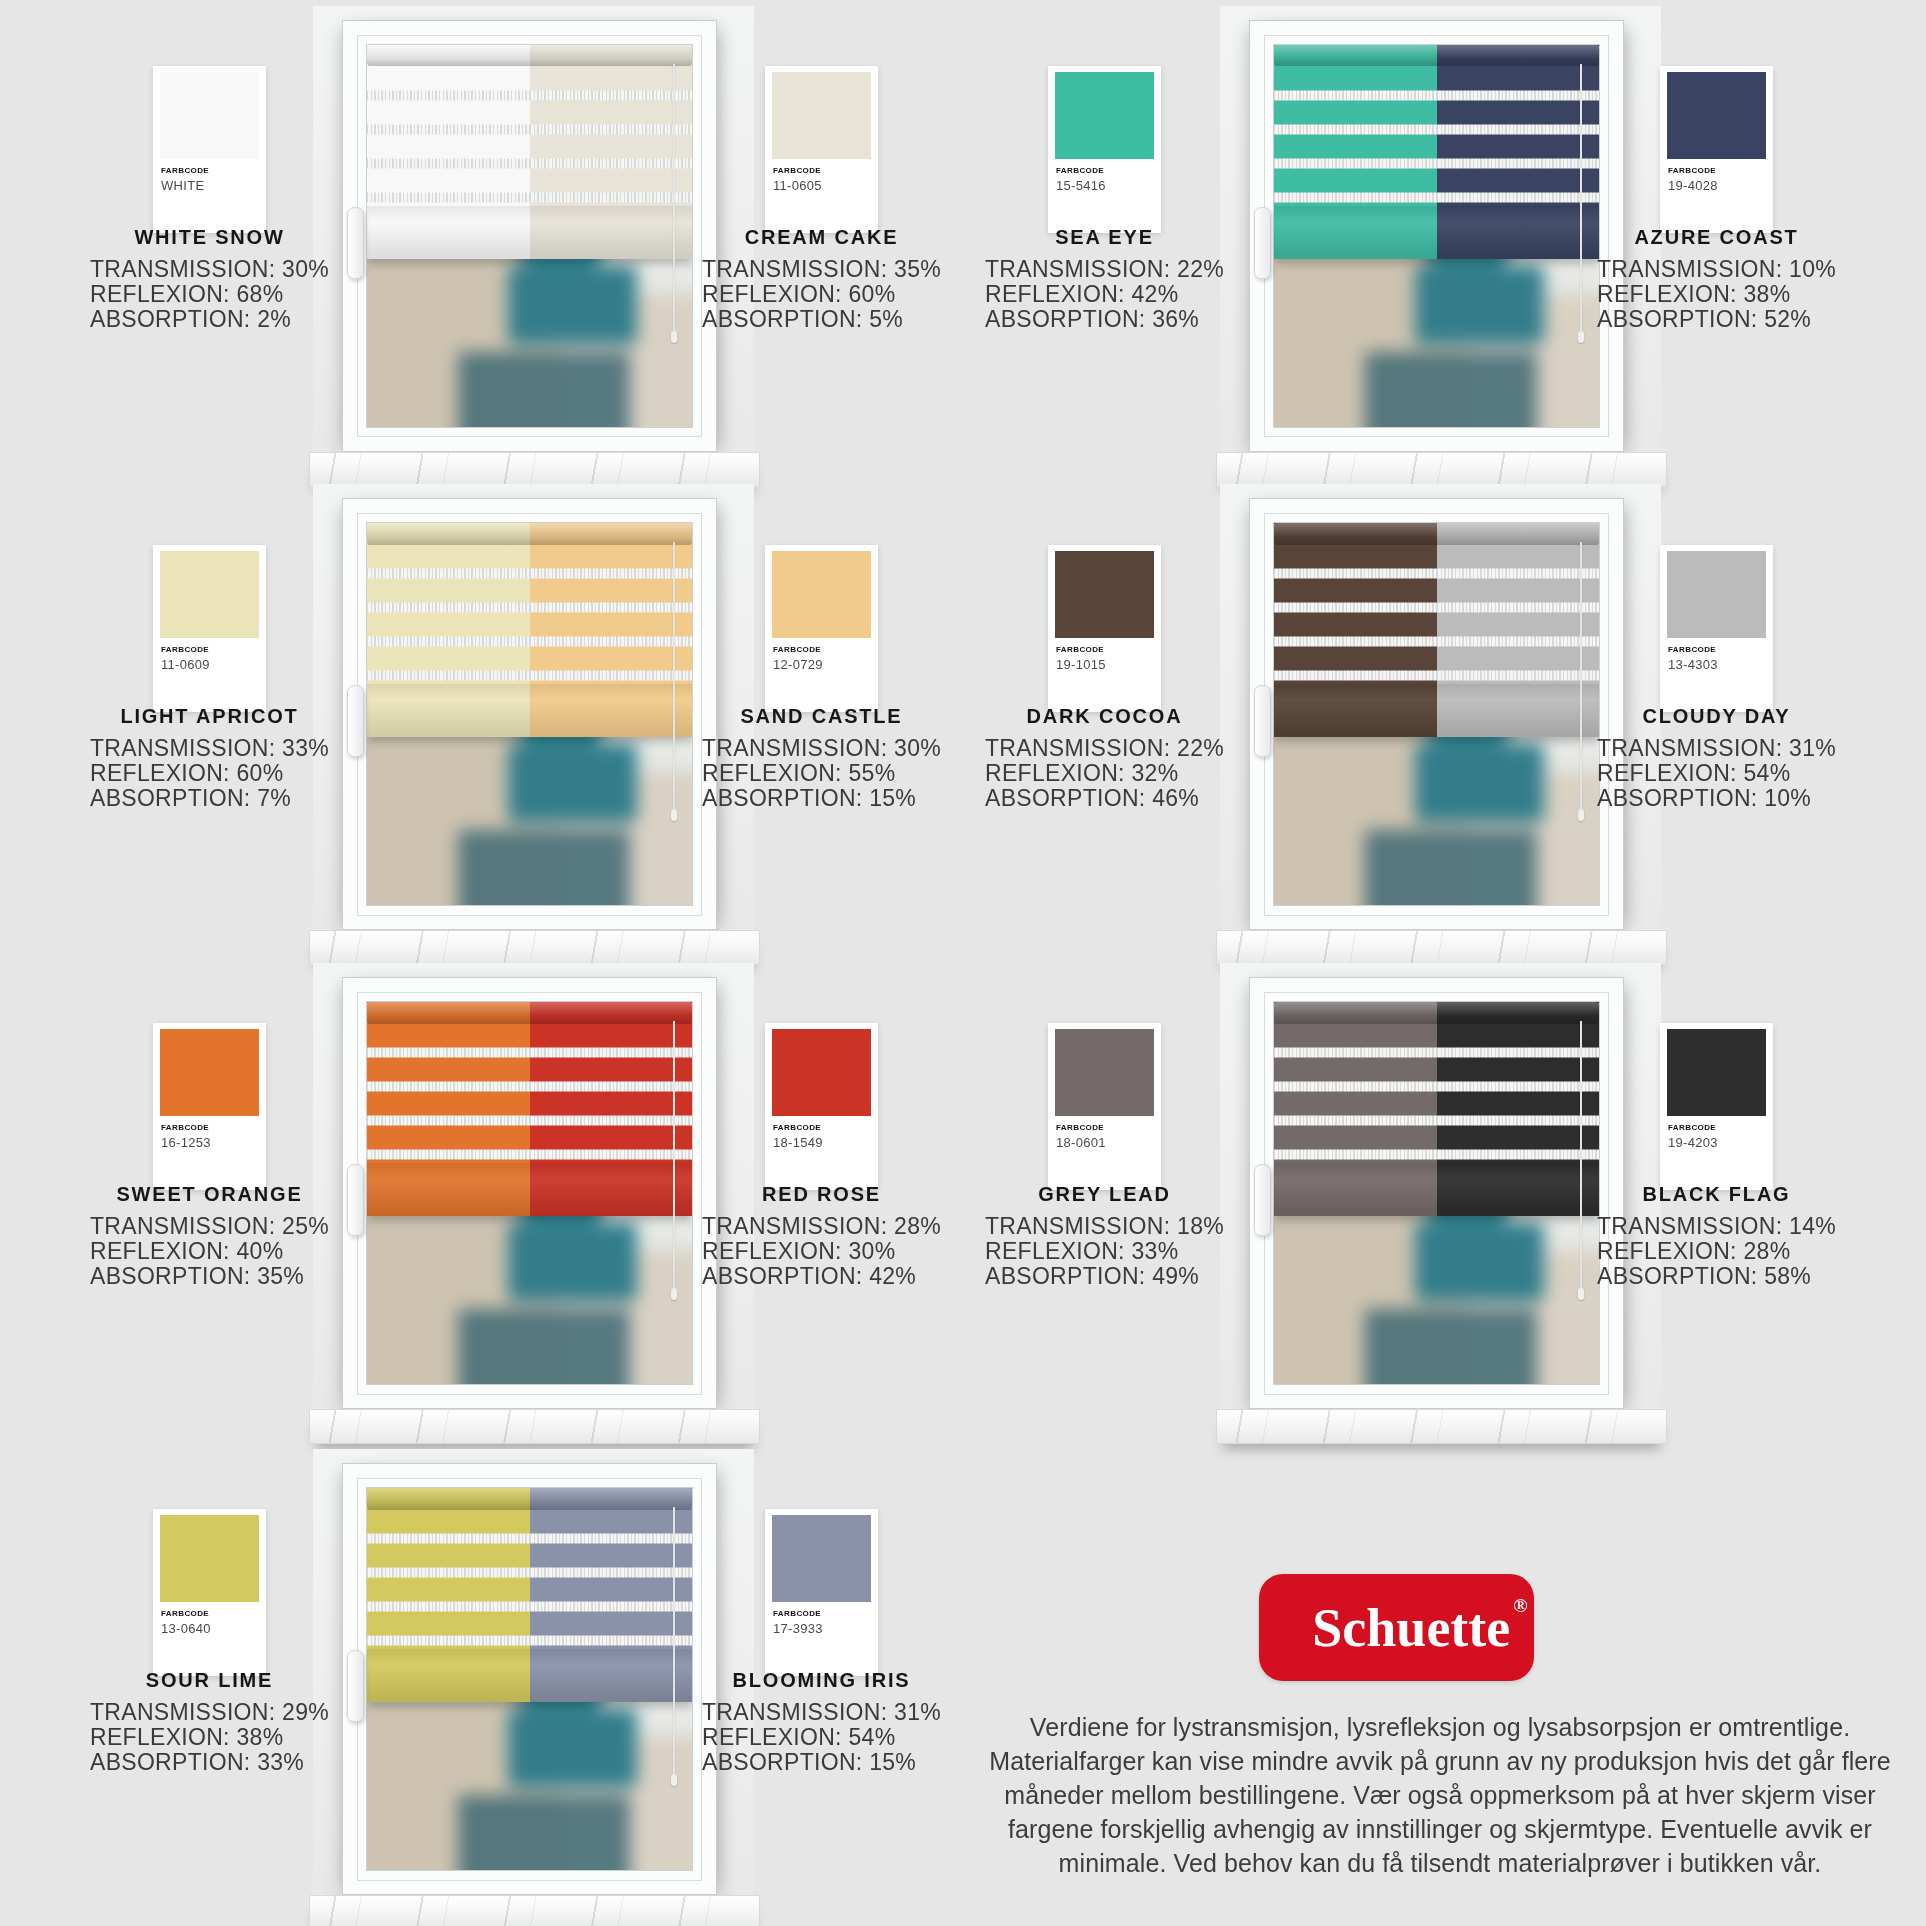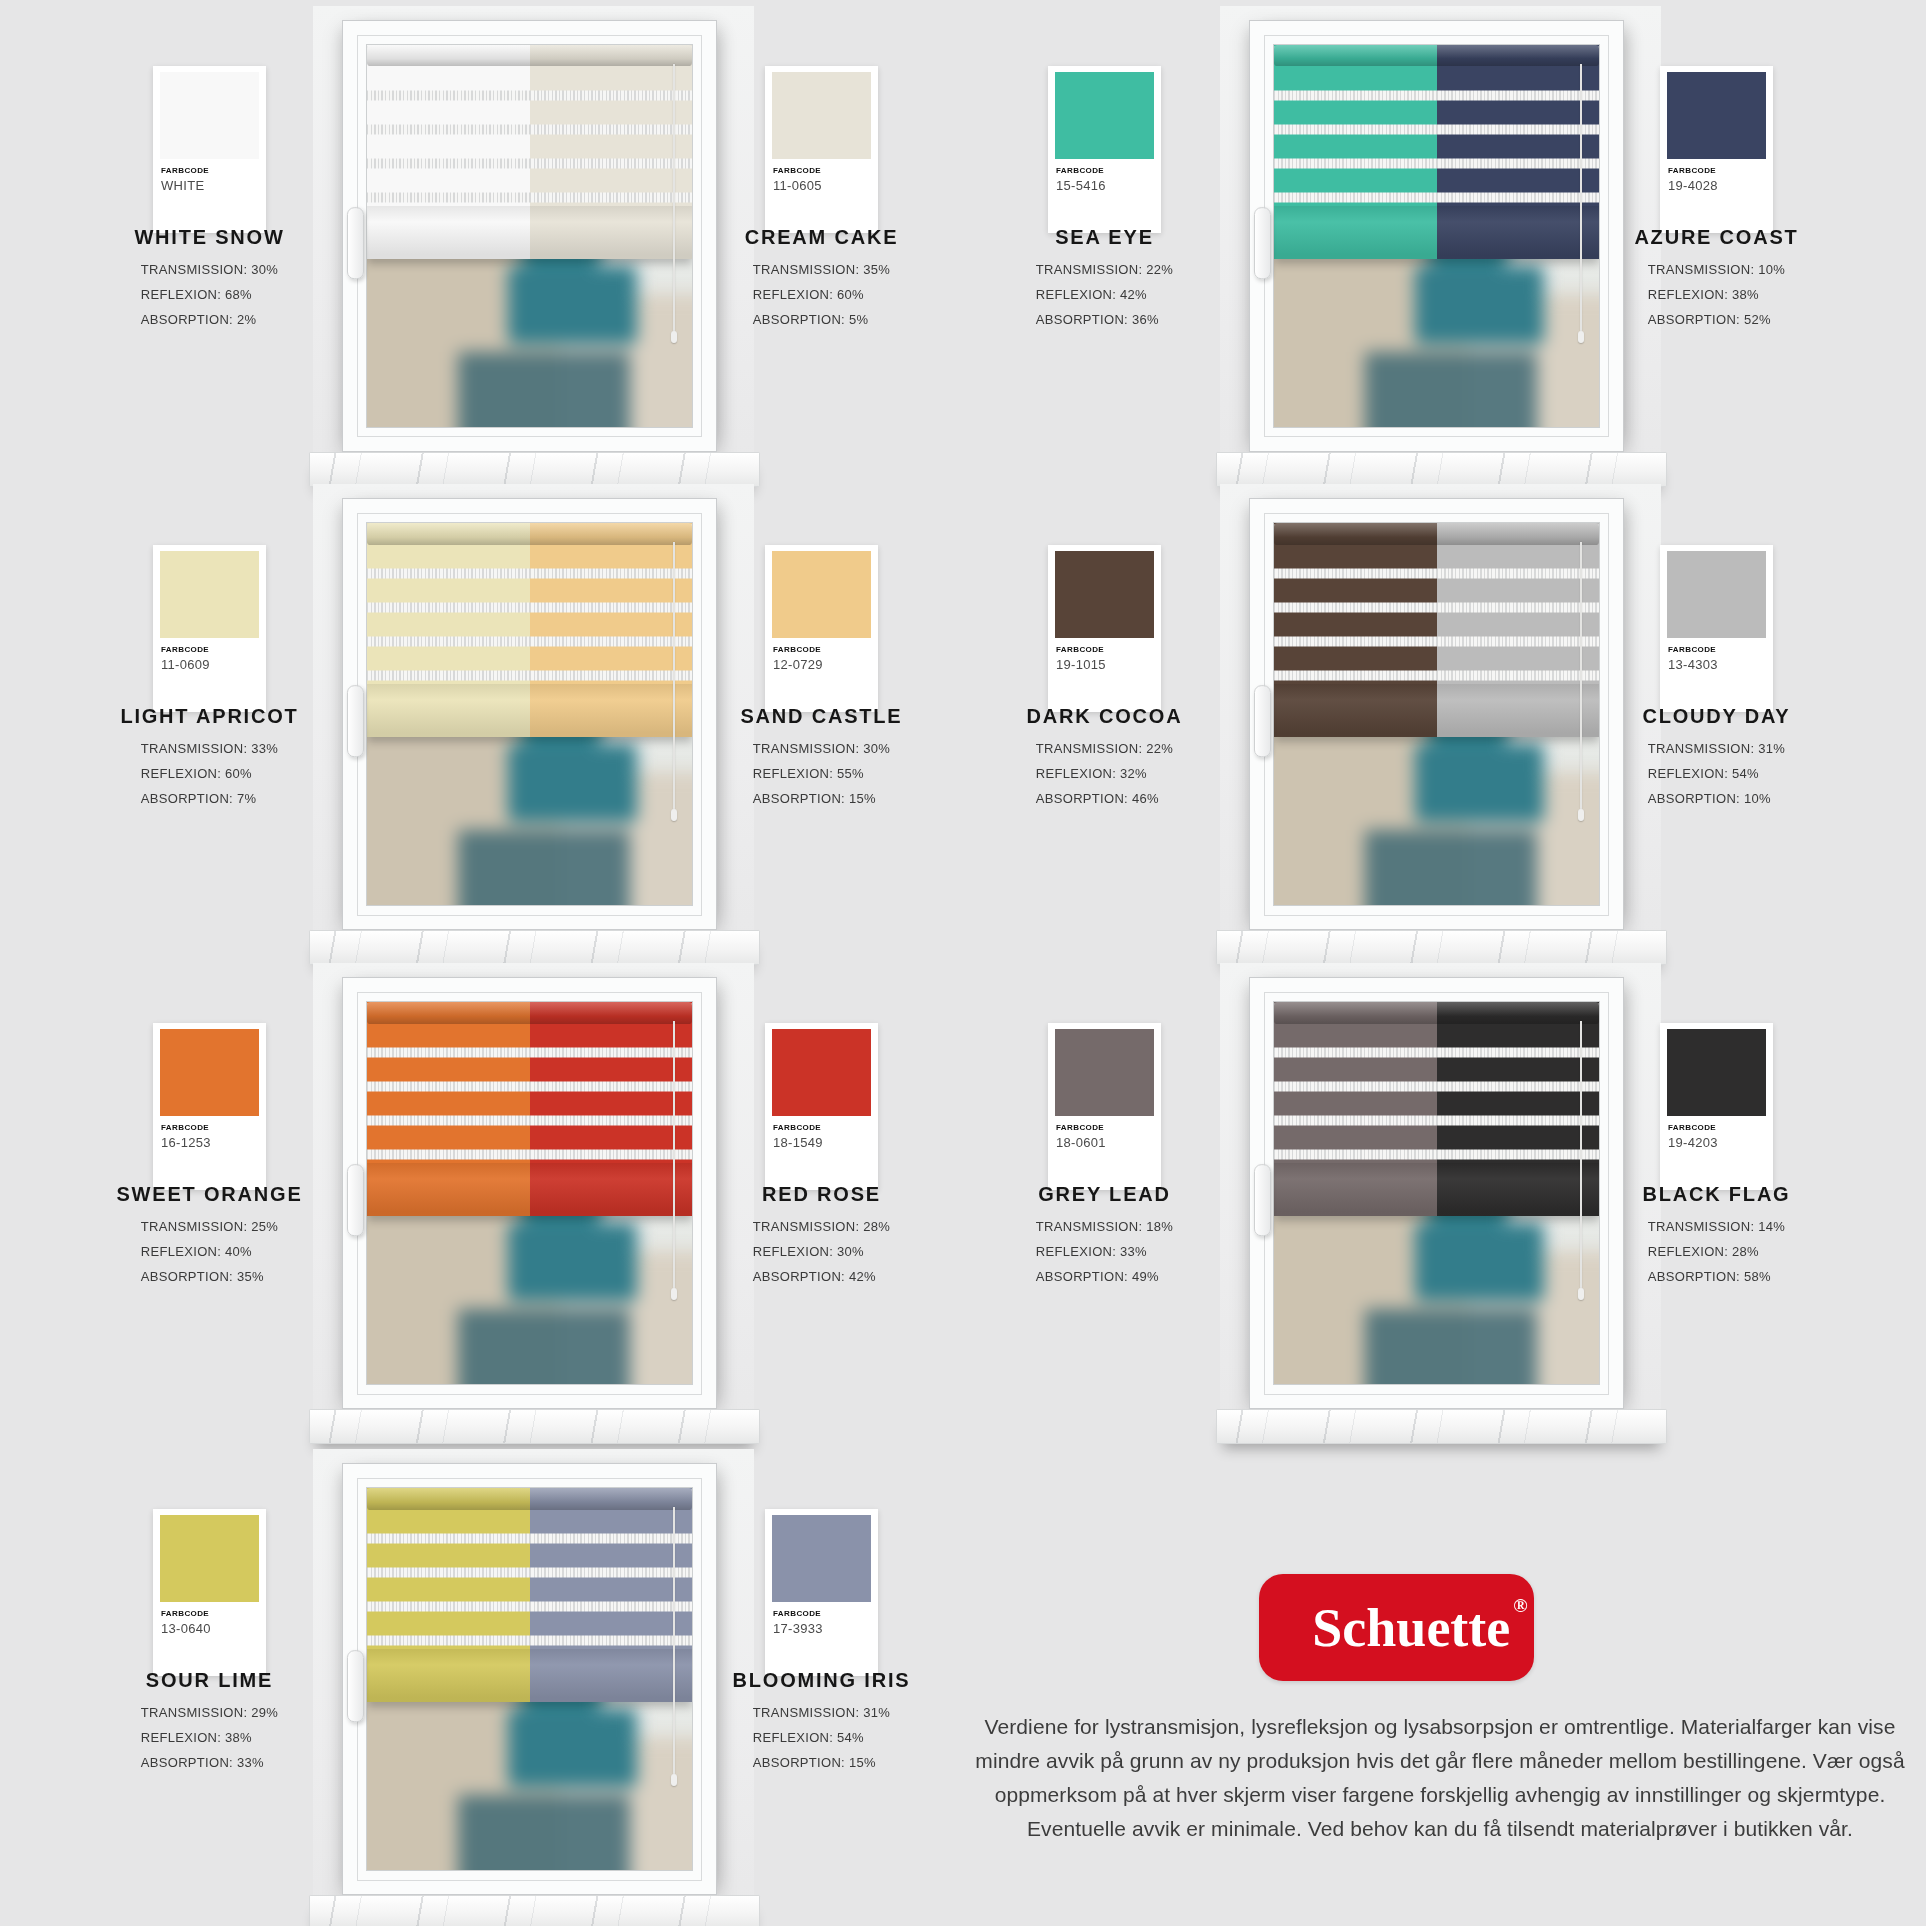--- a/index.html
+++ b/index.html
@@ -8,21 +8,21 @@
 
   
   .cardwrap{position:absolute;width:301px;height:473px;}
   .swatch-card{position:absolute;left:94px;top:66px;width:113px;height:167px;background:#ffffff;box-shadow:0 2.1px 5.7px rgba(0,0,0,.14);}
   .chip{position:absolute;left:7.2px;top:6.4px;right:7.2px;height:87px;}
   .fc-label{position:absolute;left:8px;top:100px;font-size:8px;font-weight:700;letter-spacing:0.4px;color:#101010;}
   .fc-code{position:absolute;left:8px;top:112px;font-size:13px;letter-spacing:0.3px;color:#4a4a4a;}
   .cname{position:absolute;top:226px;width:100%;text-align:center;font-size:20px;font-weight:700;letter-spacing:1.8px;color:var(--title-color,#161616);white-space:nowrap;}
   .specs{position:absolute;top:257px;width:100%;text-align:center;}
   .specs-inner{display:inline-block;text-align:left;}
-  .spec-line{font-size:13px;line-height:25px;letter-spacing:0.3px;color:var(--spec-color,#3a3a3a);white-space:nowrap;}
+  .spec-line{font-size:23px;line-height:25px;letter-spacing:0.3px;color:var(--spec-color,#3a3a3a);white-space:nowrap;}
 
   
   .photo{position:absolute;width:441px;height:474px;background:linear-gradient(180deg,#f3f4f4 0%,#ededee 60%,#e8e8e9 100%);}
   .frame{position:absolute;left:29px;top:14.3px;width:373px;height:430px;background:#fbfcfc;border:1.4px solid #caccce;
          box-shadow:0 8.6px 20px rgba(0,0,0,.16),10px 0 17px -8.6px rgba(0,0,0,.18),-7.2px 0 13px -8.6px rgba(0,0,0,.12);}
   .frame::before{content:"";position:absolute;inset:13.6px;border:0.7px solid #d9dbdc;}
   .glass{position:absolute;inset:23px;border:0.7px solid #cdd0d1;overflow:hidden;background:#eef0ee;box-shadow:inset 0 0 0 4.3px #f2f3f3,inset 0 0 11.5px rgba(0,0,0,.12);}
   .scene{position:absolute;inset:0;background:linear-gradient(180deg,#f1f2f0 0%,#eaece9 45%,#dfe3df 100%);}
   .blurwrap{position:absolute;inset:-16px;filter:blur(8.6px);}
   .b{position:absolute;}
@@ -55,21 +55,21 @@
           repeating-linear-gradient(100deg, rgba(150,155,160,0) 0 24px, rgba(150,155,160,.30) 24px 26px, rgba(150,155,160,0) 26px 50px, rgba(170,175,180,.22) 50px 51px, rgba(170,175,180,0) 51px 86px),
           linear-gradient(180deg,#ffffff,#f4f4f4 55%,#e7e8e8);
         box-shadow:0 11.5px 14.3px -7.2px rgba(0,0,0,.30);}
 
   
   .logo{position:absolute;left:1259px;top:1574px;width:275px;height:107px;background:var(--accent,#d40f1f);border-radius:24px;
         display:flex;align-items:center;justify-content:center;box-shadow:0 1.4px 4.3px rgba(0,0,0,.12);}
   .logo-text{font-family:"Liberation Serif",serif;font-weight:700;font-size:54px;color:var(--logo-fg,#ffffff);letter-spacing:0;margin-left:44px;}
   .logo-reg{font-family:"Liberation Serif",serif;font-weight:700;font-size:19.3px;color:var(--logo-fg,#ffffff);position:relative;top:-21.5px;left:2.9px;}
   .disclaimer{position:absolute;left:960px;top:1710px;width:960px;margin:0;text-align:center;
-        font-size:21px;line-height:34px;color:#3c3c3c;letter-spacing:0.1px;}
+        font-size:25px;line-height:34px;color:#3c3c3c;letter-spacing:0.1px;}
 </style>
 </head>
 <body style="background: rgb(230, 230, 231);">
 
 <div id="canvas" style="--page-bg: #e6e6e7; --accent: #d40f1f; --logo-fg: #ffffff; --title-color: #161616; --spec-color: #3a3a3a;">
 
   <div id="content">
       <div class="photo" style="left: 313px; top: 5.7px; --cl: #f8f8f8; --cr: #e7e3d7;">
       <div class="frame">
         <div class="glass">

